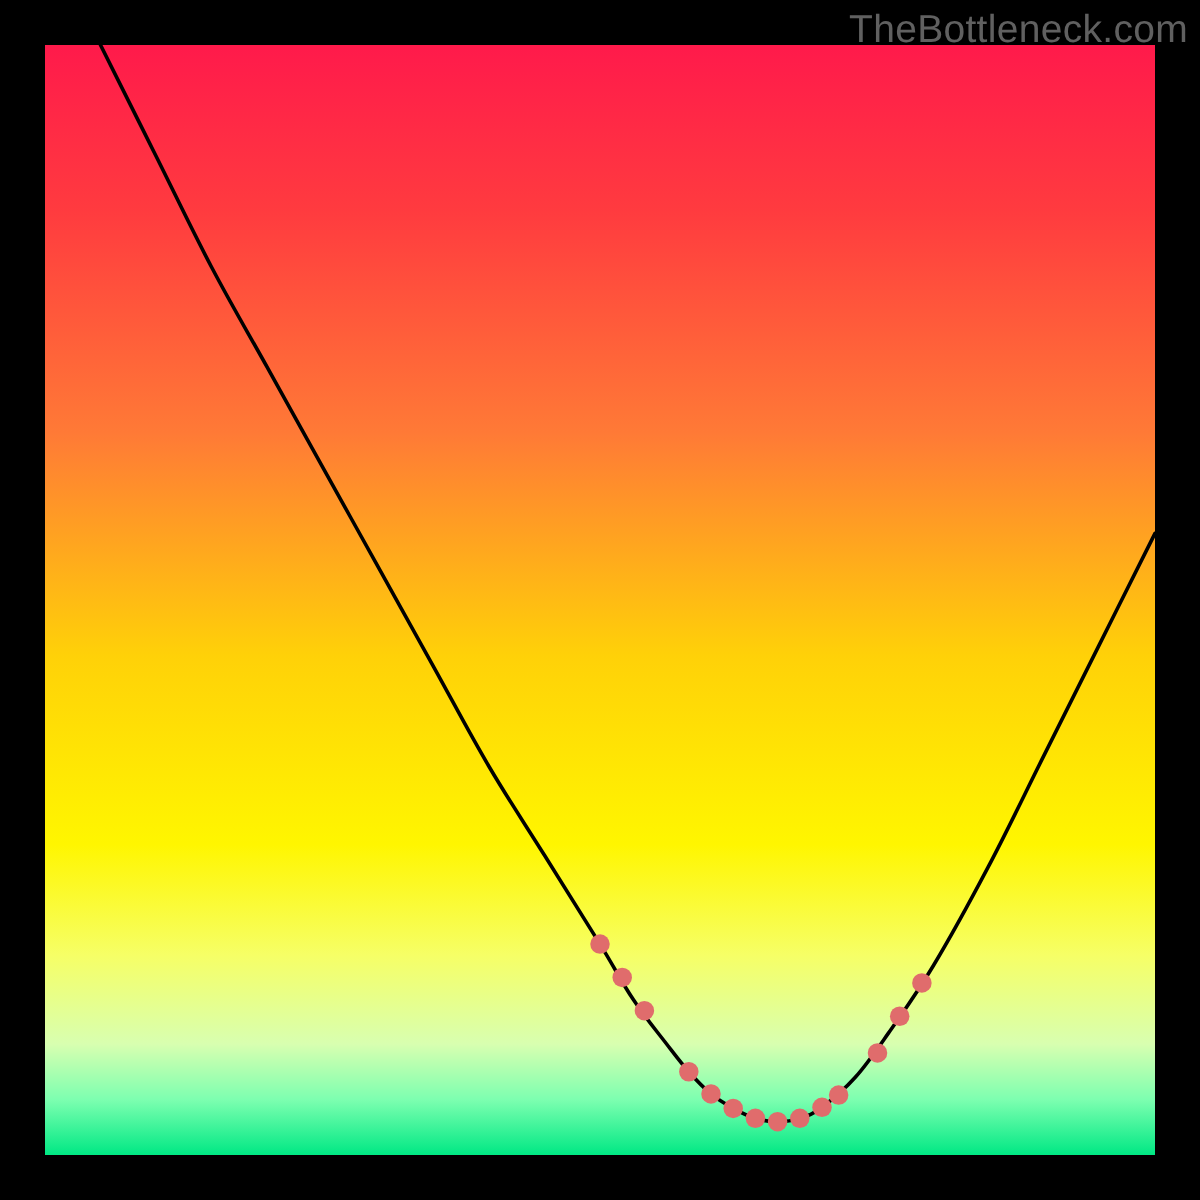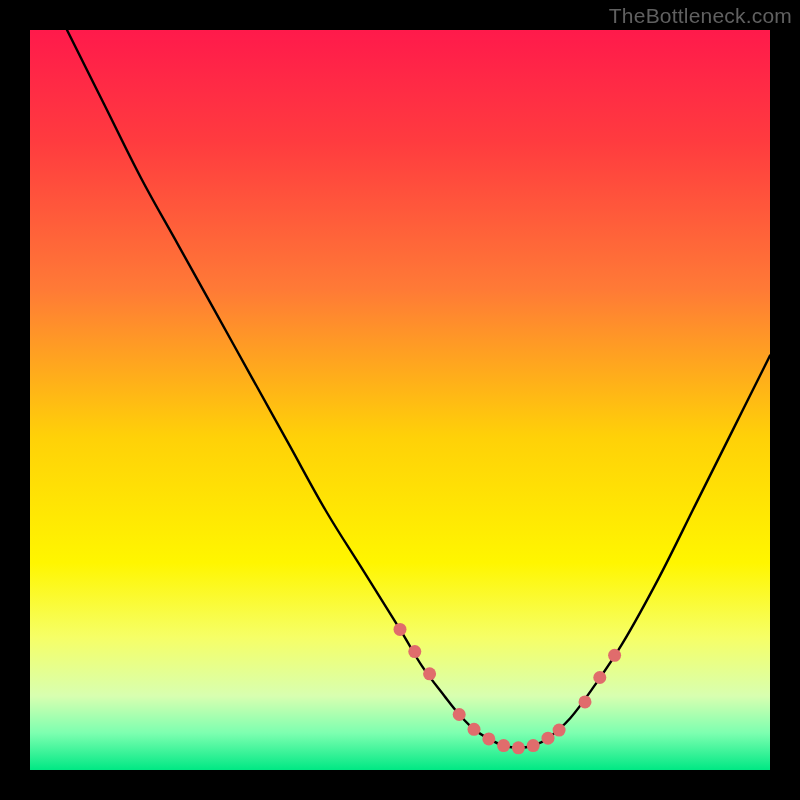--- a/index.html
+++ b/index.html
@@ -30,21 +30,21 @@
   }
   .curve-svg {
     position: absolute;
     inset: 0;
   }
   .watermark {
     position: absolute;
     top: 4px;
     right: 8px;
     color: #606060;
-    font-size: 21px;
+    font-size: 26px;
     letter-spacing: 0.2px;
     font-weight: 400;
     user-select: none;
   }
 </style>
 </head>
 <body>
 
 <div class="stage">
 

